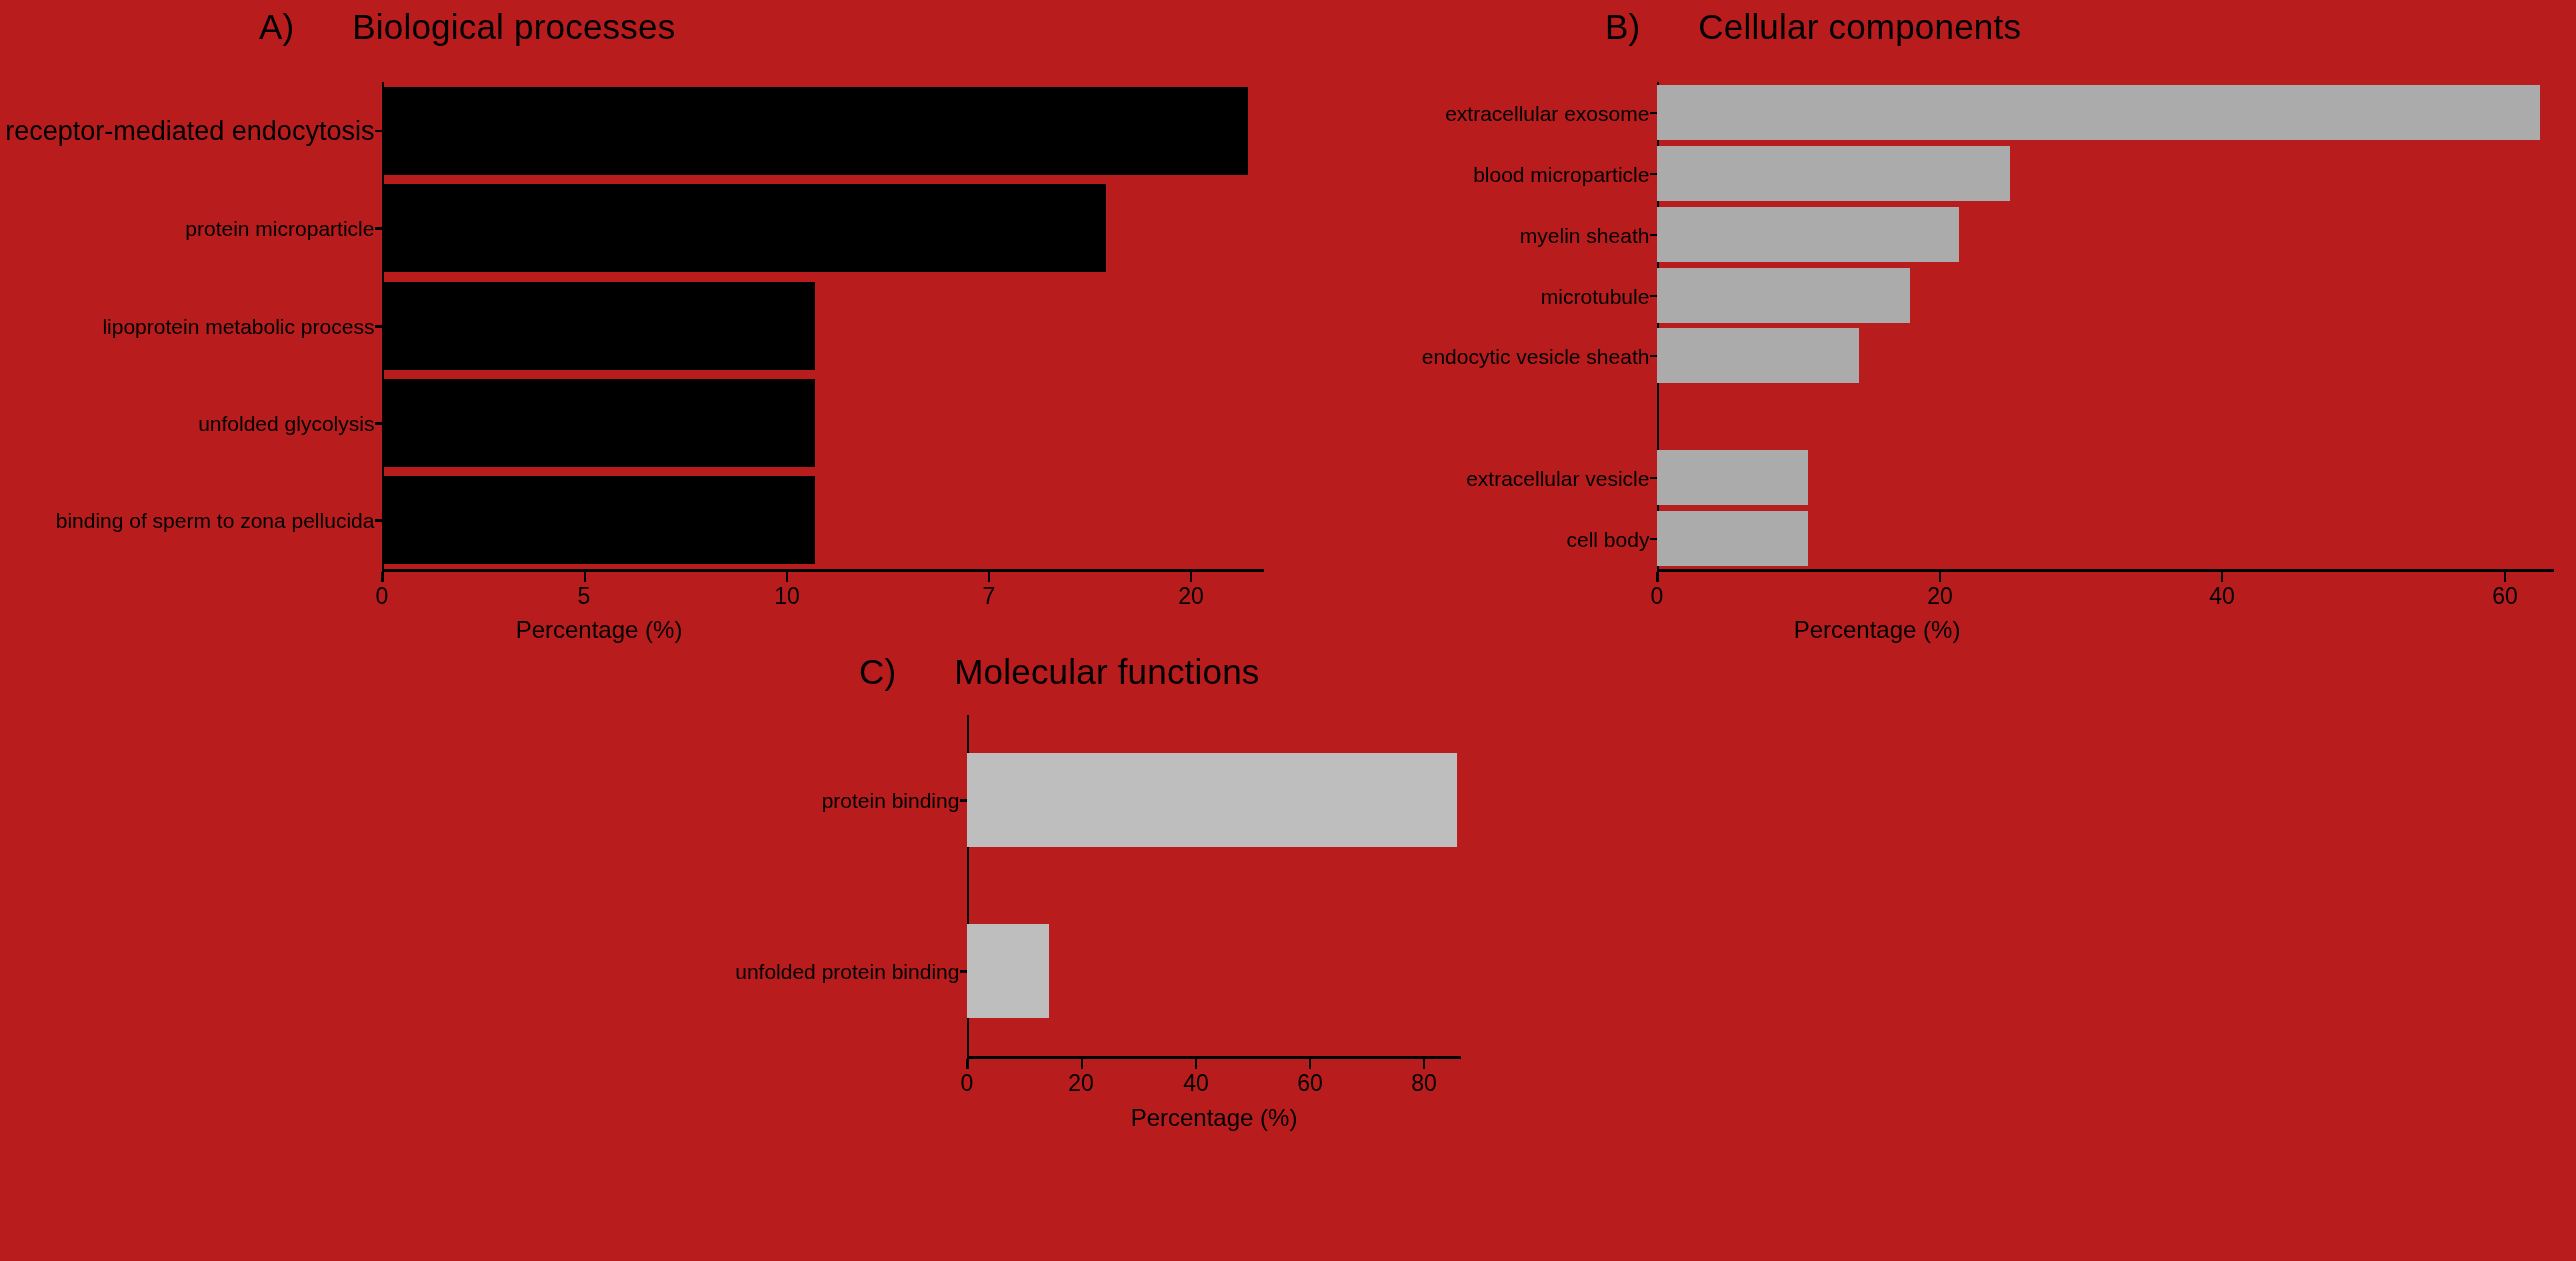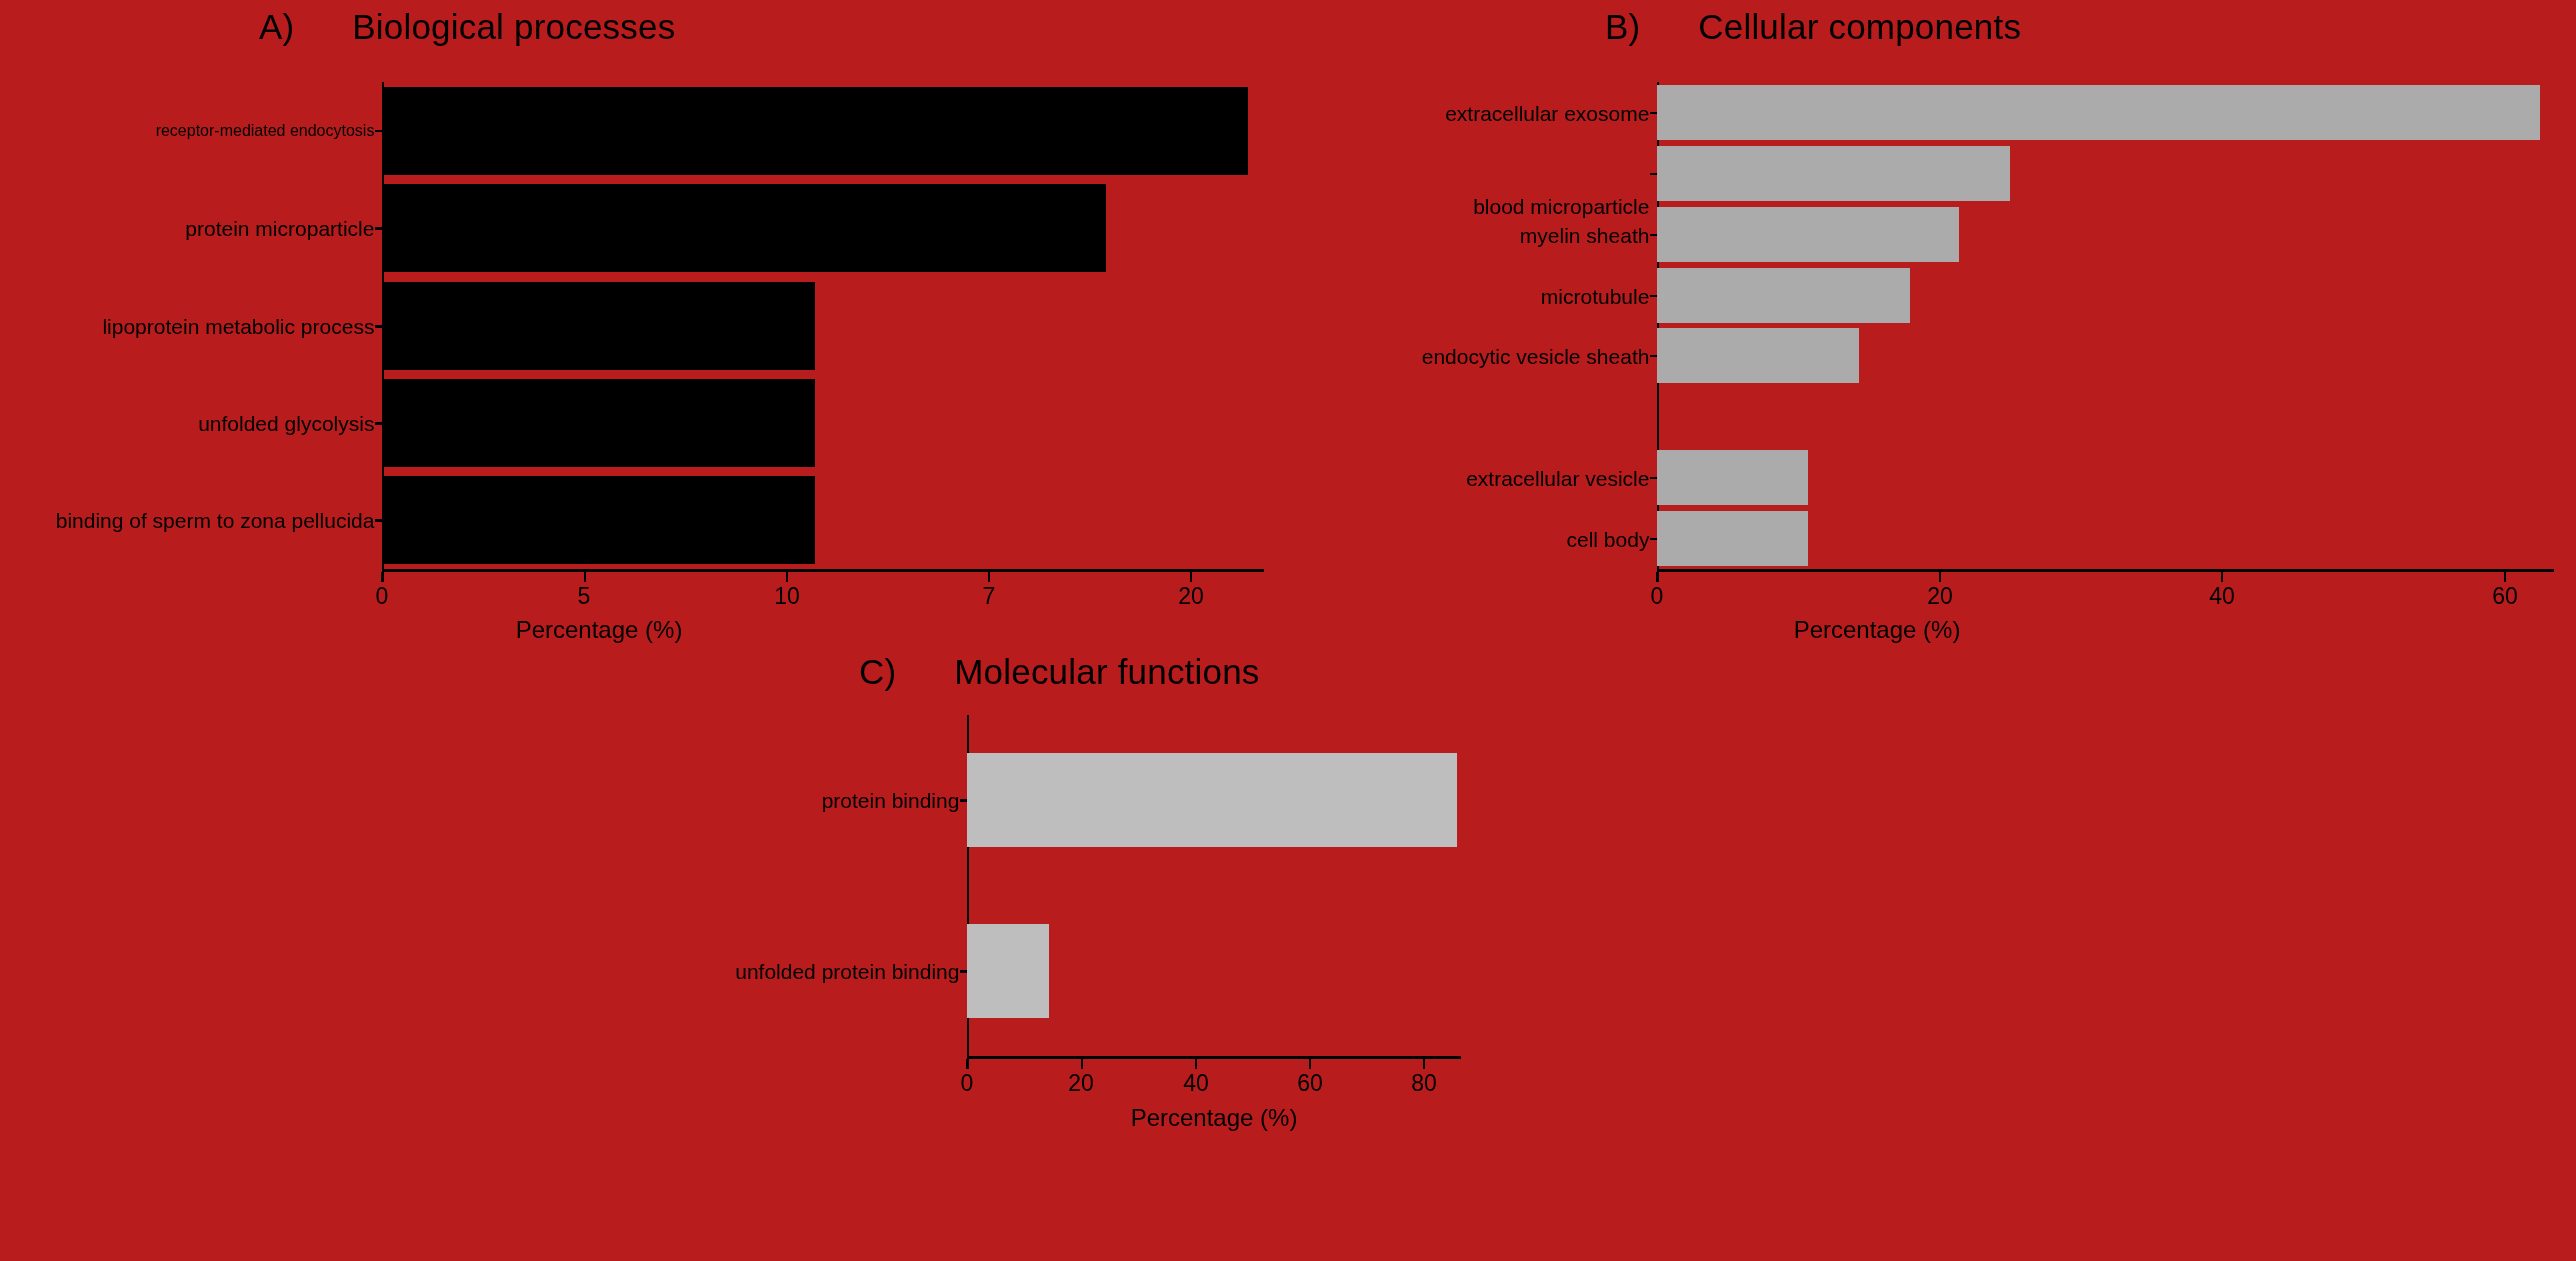--- a/index.html
+++ b/index.html
@@ -122,21 +122,21 @@
       <span style="display:inline-block;width:38px"></span>
       <span class="panel-title">Biological processes</span>
     </div>
 
     <div class="plot" id="plot-a" style="left:382px; top:82px; width:882px; height:487px;">
       <div class="yaxis-spine"></div>
       <div class="bars" id="bars-a">
           <div class="bar-row" style="top: 4.9px; height: 88px; width: 882px;">
             <div class="bar" style="width: 866px; background: rgb(0, 0, 0);"></div>
             <div class="bar-tick"></div>
-            <div class="bar-label" style="font-size: 16px;">receptor-mediated endocytosis</div>
+            <div class="bar-label" style="font-size: 27px;">receptor-mediated endocytosis</div>
           </div>
           <div class="bar-row" style="top: 102px; height: 88px; width: 882px;">
             <div class="bar" style="width: 724px; background: rgb(0, 0, 0);"></div>
             <div class="bar-tick"></div>
             <div class="bar-label" style="font-size: 21px;">protein microparticle</div>
           </div>
           <div class="bar-row" style="top: 200px; height: 88px; width: 882px;">
             <div class="bar" style="width: 433px; background: rgb(0, 0, 0);"></div>
             <div class="bar-tick"></div>
             <div class="bar-label" style="font-size: 21px;">lipoprotein metabolic process</div>
@@ -181,21 +181,21 @@
       <div class="yaxis-spine"></div>
       <div class="bars" id="bars-b">
           <div class="bar-row" style="top: 3px; height: 55px; width: 897px;">
             <div class="bar" style="width: 883px; background: rgb(171, 171, 171);"></div>
             <div class="bar-tick"></div>
             <div class="bar-label" style="font-size: 21px;">extracellular exosome</div>
           </div>
           <div class="bar-row" style="top: 64px; height: 55px; width: 897px;">
             <div class="bar" style="width: 353px; background: rgb(171, 171, 171);"></div>
             <div class="bar-tick"></div>
-            <div class="bar-label" style="font-size: 21px; margin-top: 32px;">blood microparticle</div>
+            <div class="bar-label" style="font-size: 21px;">blood microparticle</div>
           </div>
           <div class="bar-row" style="top: 125px; height: 55px; width: 897px;">
             <div class="bar" style="width: 302px; background: rgb(171, 171, 171);"></div>
             <div class="bar-tick"></div>
             <div class="bar-label" style="font-size: 21px;">myelin sheath</div>
           </div>
           <div class="bar-row" style="top: 186px; height: 55px; width: 897px;">
             <div class="bar" style="width: 253px; background: rgb(171, 171, 171);"></div>
             <div class="bar-tick"></div>
             <div class="bar-label" style="font-size: 21px;">microtubule</div>

